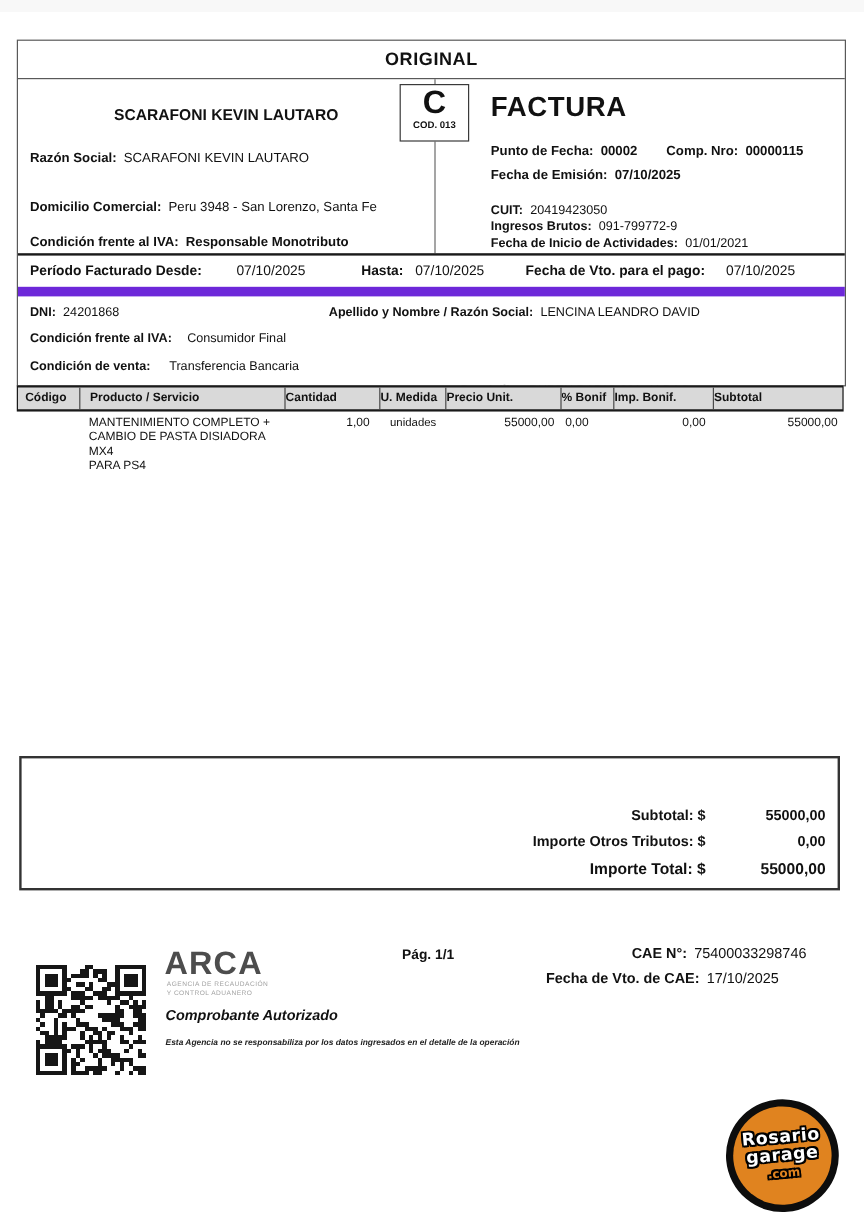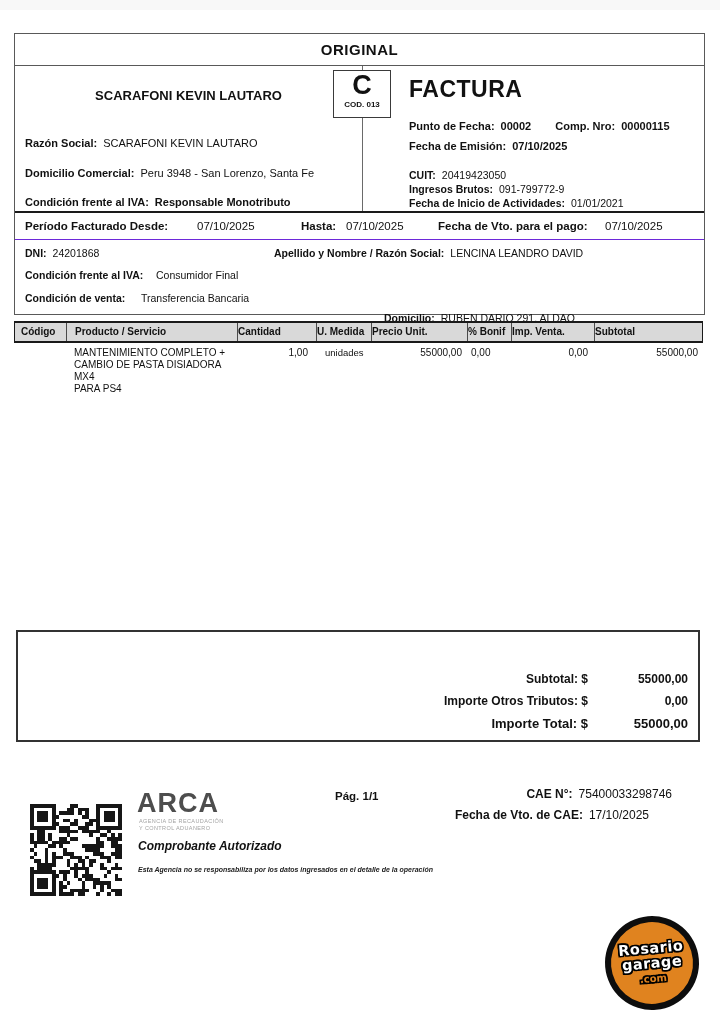--- a/index.html
+++ b/index.html
@@ -14,32 +14,32 @@
   
   .doc-box{position:absolute;left:14px;top:33px;width:689px;border:1px solid #595959;background:#fff;}
   .original-bar{height:31px;line-height:31px;text-align:center;font-weight:bold;font-size:15px;letter-spacing:.5px;border-bottom:1px solid #595959;}
   .header-section{position:relative;height:145px;font-size:11px;}
   .v-divider{position:absolute;left:347px;top:0;bottom:0;width:1px;background:#6a6a6a;}
   .company-name{position:absolute;left:0;top:22px;width:347px;text-align:center;font-weight:bold;font-size:13px;}
   .letter-box{position:absolute;left:318px;top:4px;width:56px;height:46px;border:1px solid #3a3a3a;background:#fff;text-align:center;z-index:2;}
   .letter{font-size:27px;font-weight:bold;line-height:29px;}
   .letter-code{font-size:8px;font-weight:bold;line-height:9px;}
   .hrow{position:absolute;white-space:nowrap;}
-  .hl1{left:10px;top:71px;}
+  .hl1{left:10px;top:60px;}
   .hl2{left:10px;top:101px;}
   .hl3{left:10px;top:130px;}
   .hr-title{left:394px;top:10px;font-size:23px;font-weight:bold;letter-spacing:.5px;}
   .hr1{left:394px;top:54px;}
   .hr2{left:394px;top:74px;}
   .hr3{left:394px;top:103px;font-size:10.5px;}
   .hr4{left:394px;top:117px;font-size:10.5px;}
   .hr5{left:394px;top:131px;font-size:10.5px;}
   .gap8{display:inline-block;width:6px;}
 
-  .period-bar{position:relative;height:26px;border-top:2px solid #1a1a1a;border-bottom:1px solid #6d28d9;font-size:11.5px;}
+  .period-bar{position:relative;height:26px;border-top:2px solid #1a1a1a;border-bottom:8px solid #6d28d9;font-size:11.5px;}
   .period-bar span{position:absolute;top:0;line-height:26px;white-space:nowrap;}
   .p1{left:10px;}  .p2{left:182px;} .p3{left:286px;} .p4{left:331px;} .p5{left:423px;} .p6{left:590px;}
 
   .customer-section{position:relative;height:74px;font-size:10.5px;}
   .c1a{left:10px;top:7px;}  .c1b{left:259px;top:7px;}
   .c2a{left:10px;top:29px;} .c2b{left:141px;top:29px;} .c2c{left:369px;top:29px;margin-top:43px;}
   .c3a{left:10px;top:52px;} .c3b{left:126px;top:52px;}
 
   
   .items-header{position:absolute;left:14px;top:321px;width:687px;display:flex;background:#d9d9d9;
@@ -170,21 +170,21 @@
   </div>
 </div>
 
 <div class="items-header">
   <div class="w-codigo">Código</div>
   <div class="w-prod">Producto / Servicio</div>
   <div class="w-cant tc">Cantidad</div>
   <div class="w-med tc">U. Medida</div>
   <div class="w-precio tc">Precio Unit.</div>
   <div class="w-bonif tc">% Bonif</div>
-  <div class="w-imp tc">Imp. Venta.</div>
+  <div class="w-imp tc">Imp. Bonif.</div>
   <div class="w-sub tc">Subtotal</div>
 </div>
 
 <div class="items-row">
   <div class="w-codigo"></div>
   <div class="w-prod">
     <div>MANTENIMIENTO COMPLETO +</div>
     <div>CAMBIO DE PASTA DISIADORA MX4</div>
     <div>PARA PS4</div>
   </div>

